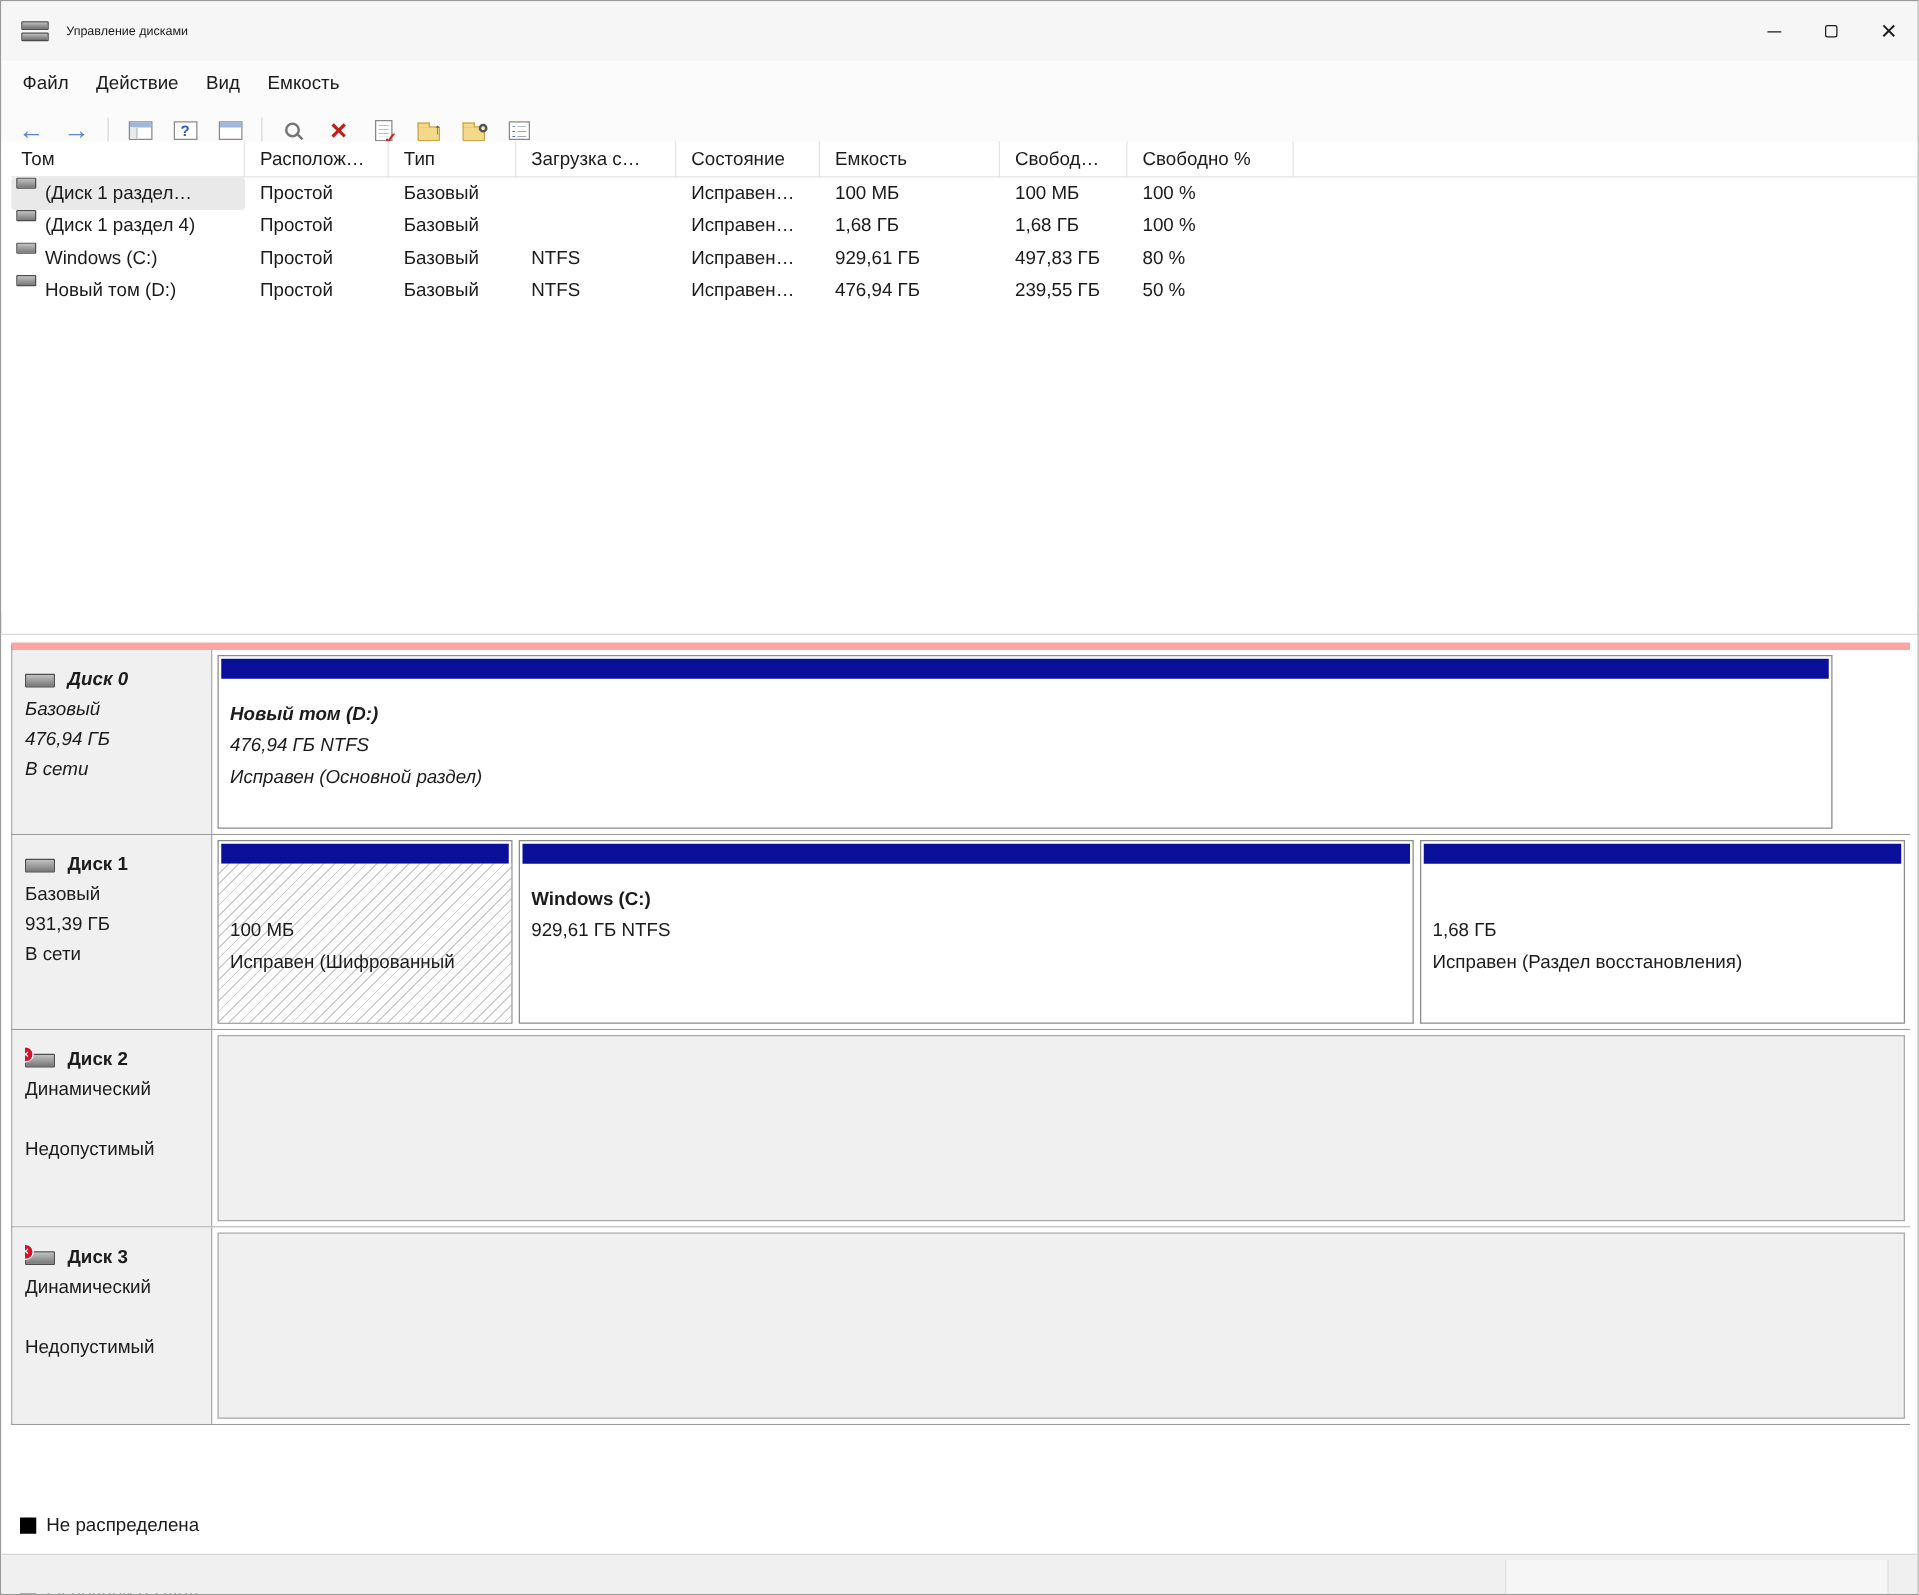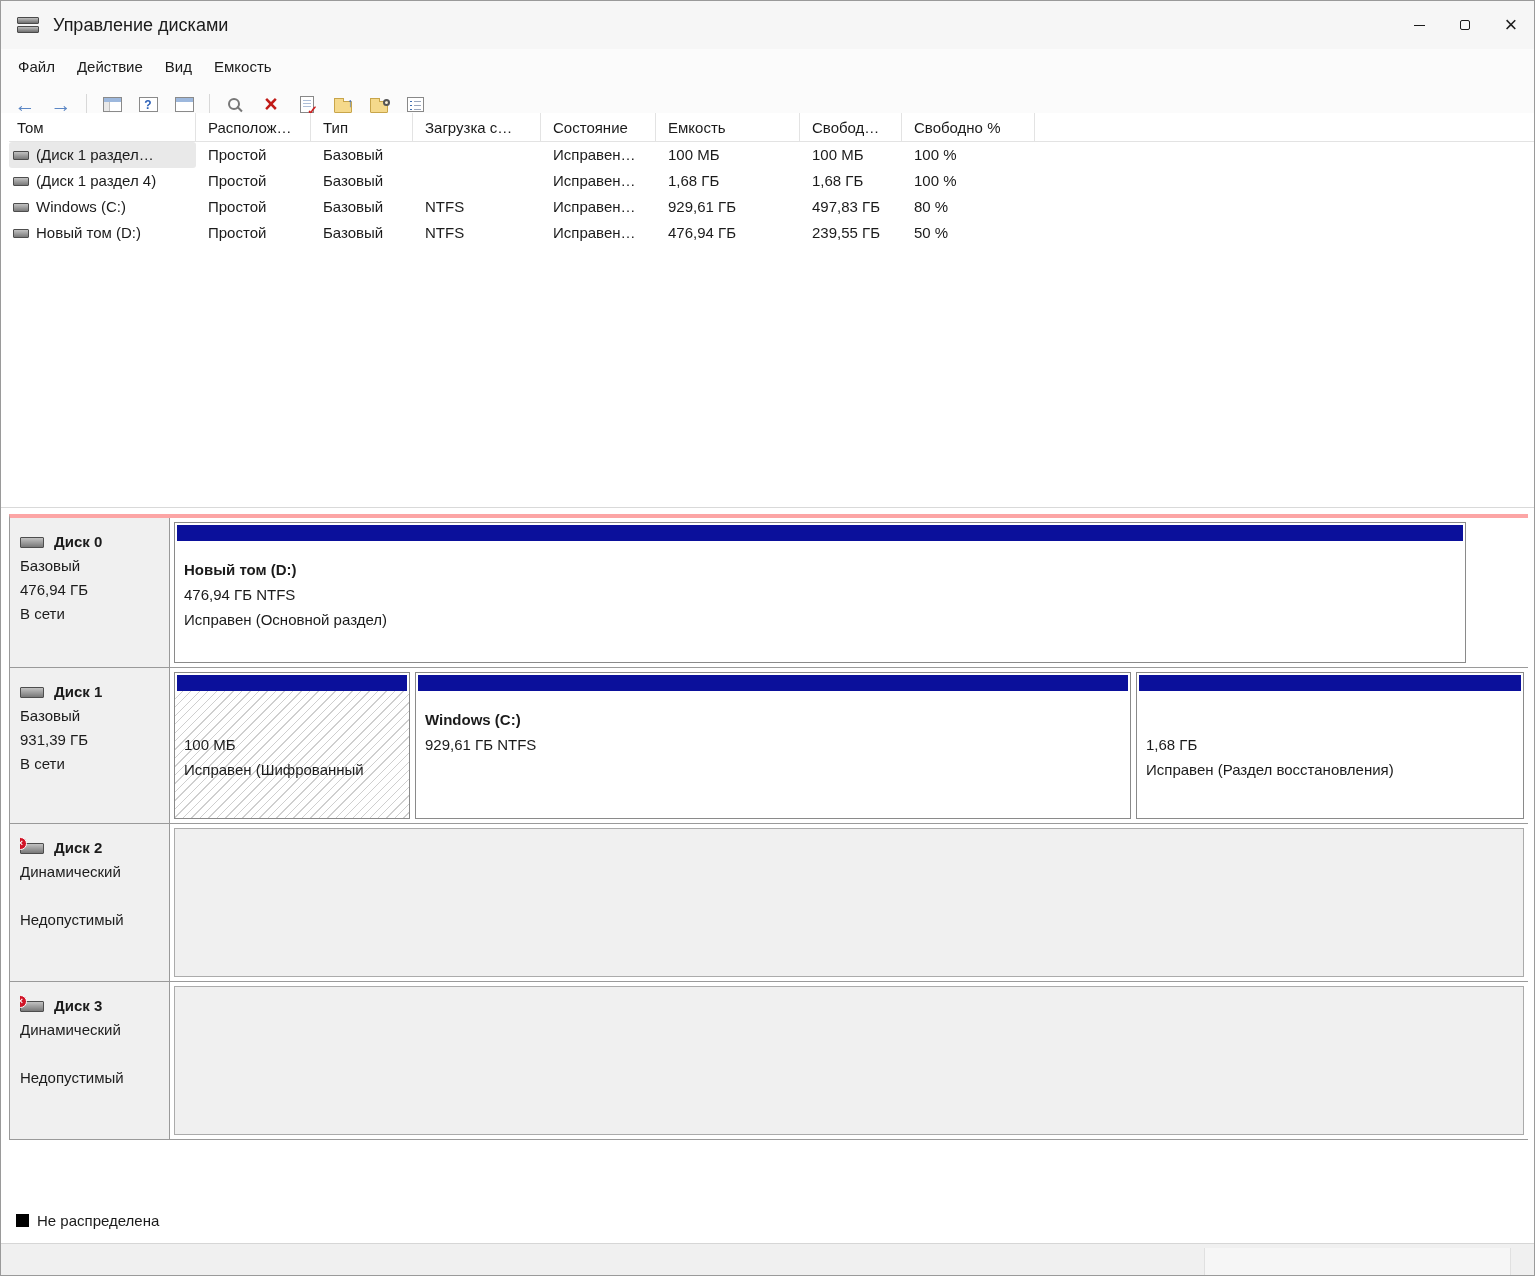--- a/index.html
+++ b/index.html
@@ -10,21 +10,21 @@
     background:#fff; border:1px solid #9a9a9a; overflow:hidden;
   }
 
   
   .titlebar { position:absolute; top:0; left:0; right:0; height:48px;
     background:#f6f6f6; display:flex; align-items:center; padding-left:16px; }
   .app-icon { width:24px; height:18px; position:relative; display:inline-block; }
   .app-icon .bar { position:absolute; left:0; width:22px; height:7px;
     background:linear-gradient(#bdbdbd,#6f6f6f); border:1px solid #4a4a4a; border-radius:1px; }
   .app-icon .b1 { top:1px; } .app-icon .b2 { top:10px; }
-  .titlebar .title { margin-left:12px; font-size:18px; }
+  .titlebar .title { margin-left:12px; font-size:10px; }
   .win-controls { margin-left:auto; display:flex; height:100%; }
   .wc { width:46px; height:100%; display:flex; align-items:center; justify-content:center; }
   .min-glyph { width:11px; height:1px; background:#1b1b1b; display:inline-block; }
   .max-glyph { width:10px; height:10px; border:1px solid #1b1b1b; border-radius:2px; display:inline-block; }
   .close-glyph { font-size:22px; line-height:1; color:#1b1b1b; }
 
   
   .menubar { position:absolute; top:48px; left:0; right:0; height:34px;
     background:#fbfbfb; display:flex; align-items:center; padding-left:6px; }
   .menu-item { padding:5px 11px; border-radius:3px; }
@@ -65,31 +65,31 @@
   
   .listview { position:absolute; top:112px; left:0; right:0; height:377px; background:#fff; }
   .lv-grid { display:grid; margin-left:8px;
     grid-template-columns:187px 115px 102px 128px 115px 144px 102px 133px 1fr; }
   .lv-header .cell { height:29px; line-height:29px; padding-left:12px;
     border-right:1px solid #e3e3e3; border-bottom:1px solid #e3e3e3;
     white-space:nowrap; overflow:hidden; }
   .lv-header .cell.first { padding-left:8px; }
   .lv-header .cell.filler { border-right:none; }
   .lv-row .cell { height:26px; line-height:26px; padding-left:12px; white-space:nowrap; overflow:hidden; }
-  .lv-row .cell.first { padding-left:4px; display:flex; align-items:center; gap:7px; }
+  .lv-row .cell.first { padding-left:4px; display:flex; align-items:flex-start; gap:7px; }
   .lv-row .cell.first.sel { background:#e9e9e9; border-radius:3px; }
   .vol-icon { width:16px; height:9px; flex:none; border:1px solid #4d4d4d; border-radius:1px;
     background:linear-gradient(#c2c2c2,#7a7a7a); }
 
   
   .graphview { position:absolute; top:506px; left:0; right:0; height:738px;
     background:#fff; border-top:1px solid #d9d9d9; }
   .disk-rows { position:absolute; top:6px; left:8px; width:1519px; }
   .disk-row { display:flex; border-bottom:1px solid #9a9a9a; border-left:1px solid #9a9a9a; }
-  .disk-row.firstrow { border-top:4px solid #fca5a5; }
+  .disk-row.firstrow { border-top:6px solid #fca5a5;font-style:italic; }
   .disk-left { width:160px; flex:none; background:#f0f0f0; border-right:1px solid #9a9a9a;
     padding:12px 8px 0 10px; }
   .disk-left .line { height:24px; line-height:24px; white-space:nowrap; overflow:hidden; }
   .disk-name { font-weight:bold; display:flex; align-items:center; gap:10px; }
   .drive-wrap { position:relative; display:inline-block; width:24px; height:11px; flex:none; }
   .drive-icon { position:absolute; inset:0; border:1px solid #4d4d4d; border-radius:1px;
     background:linear-gradient(#c2c2c2,#787878); }
   .error-badge { position:absolute; top:-6px; left:-6px; width:13px; height:13px; border-radius:50%;
     background:#d01326; border:1px solid #fff; color:#fff; font-size:9px; font-weight:bold;
     display:flex; align-items:center; justify-content:center; line-height:1; }

